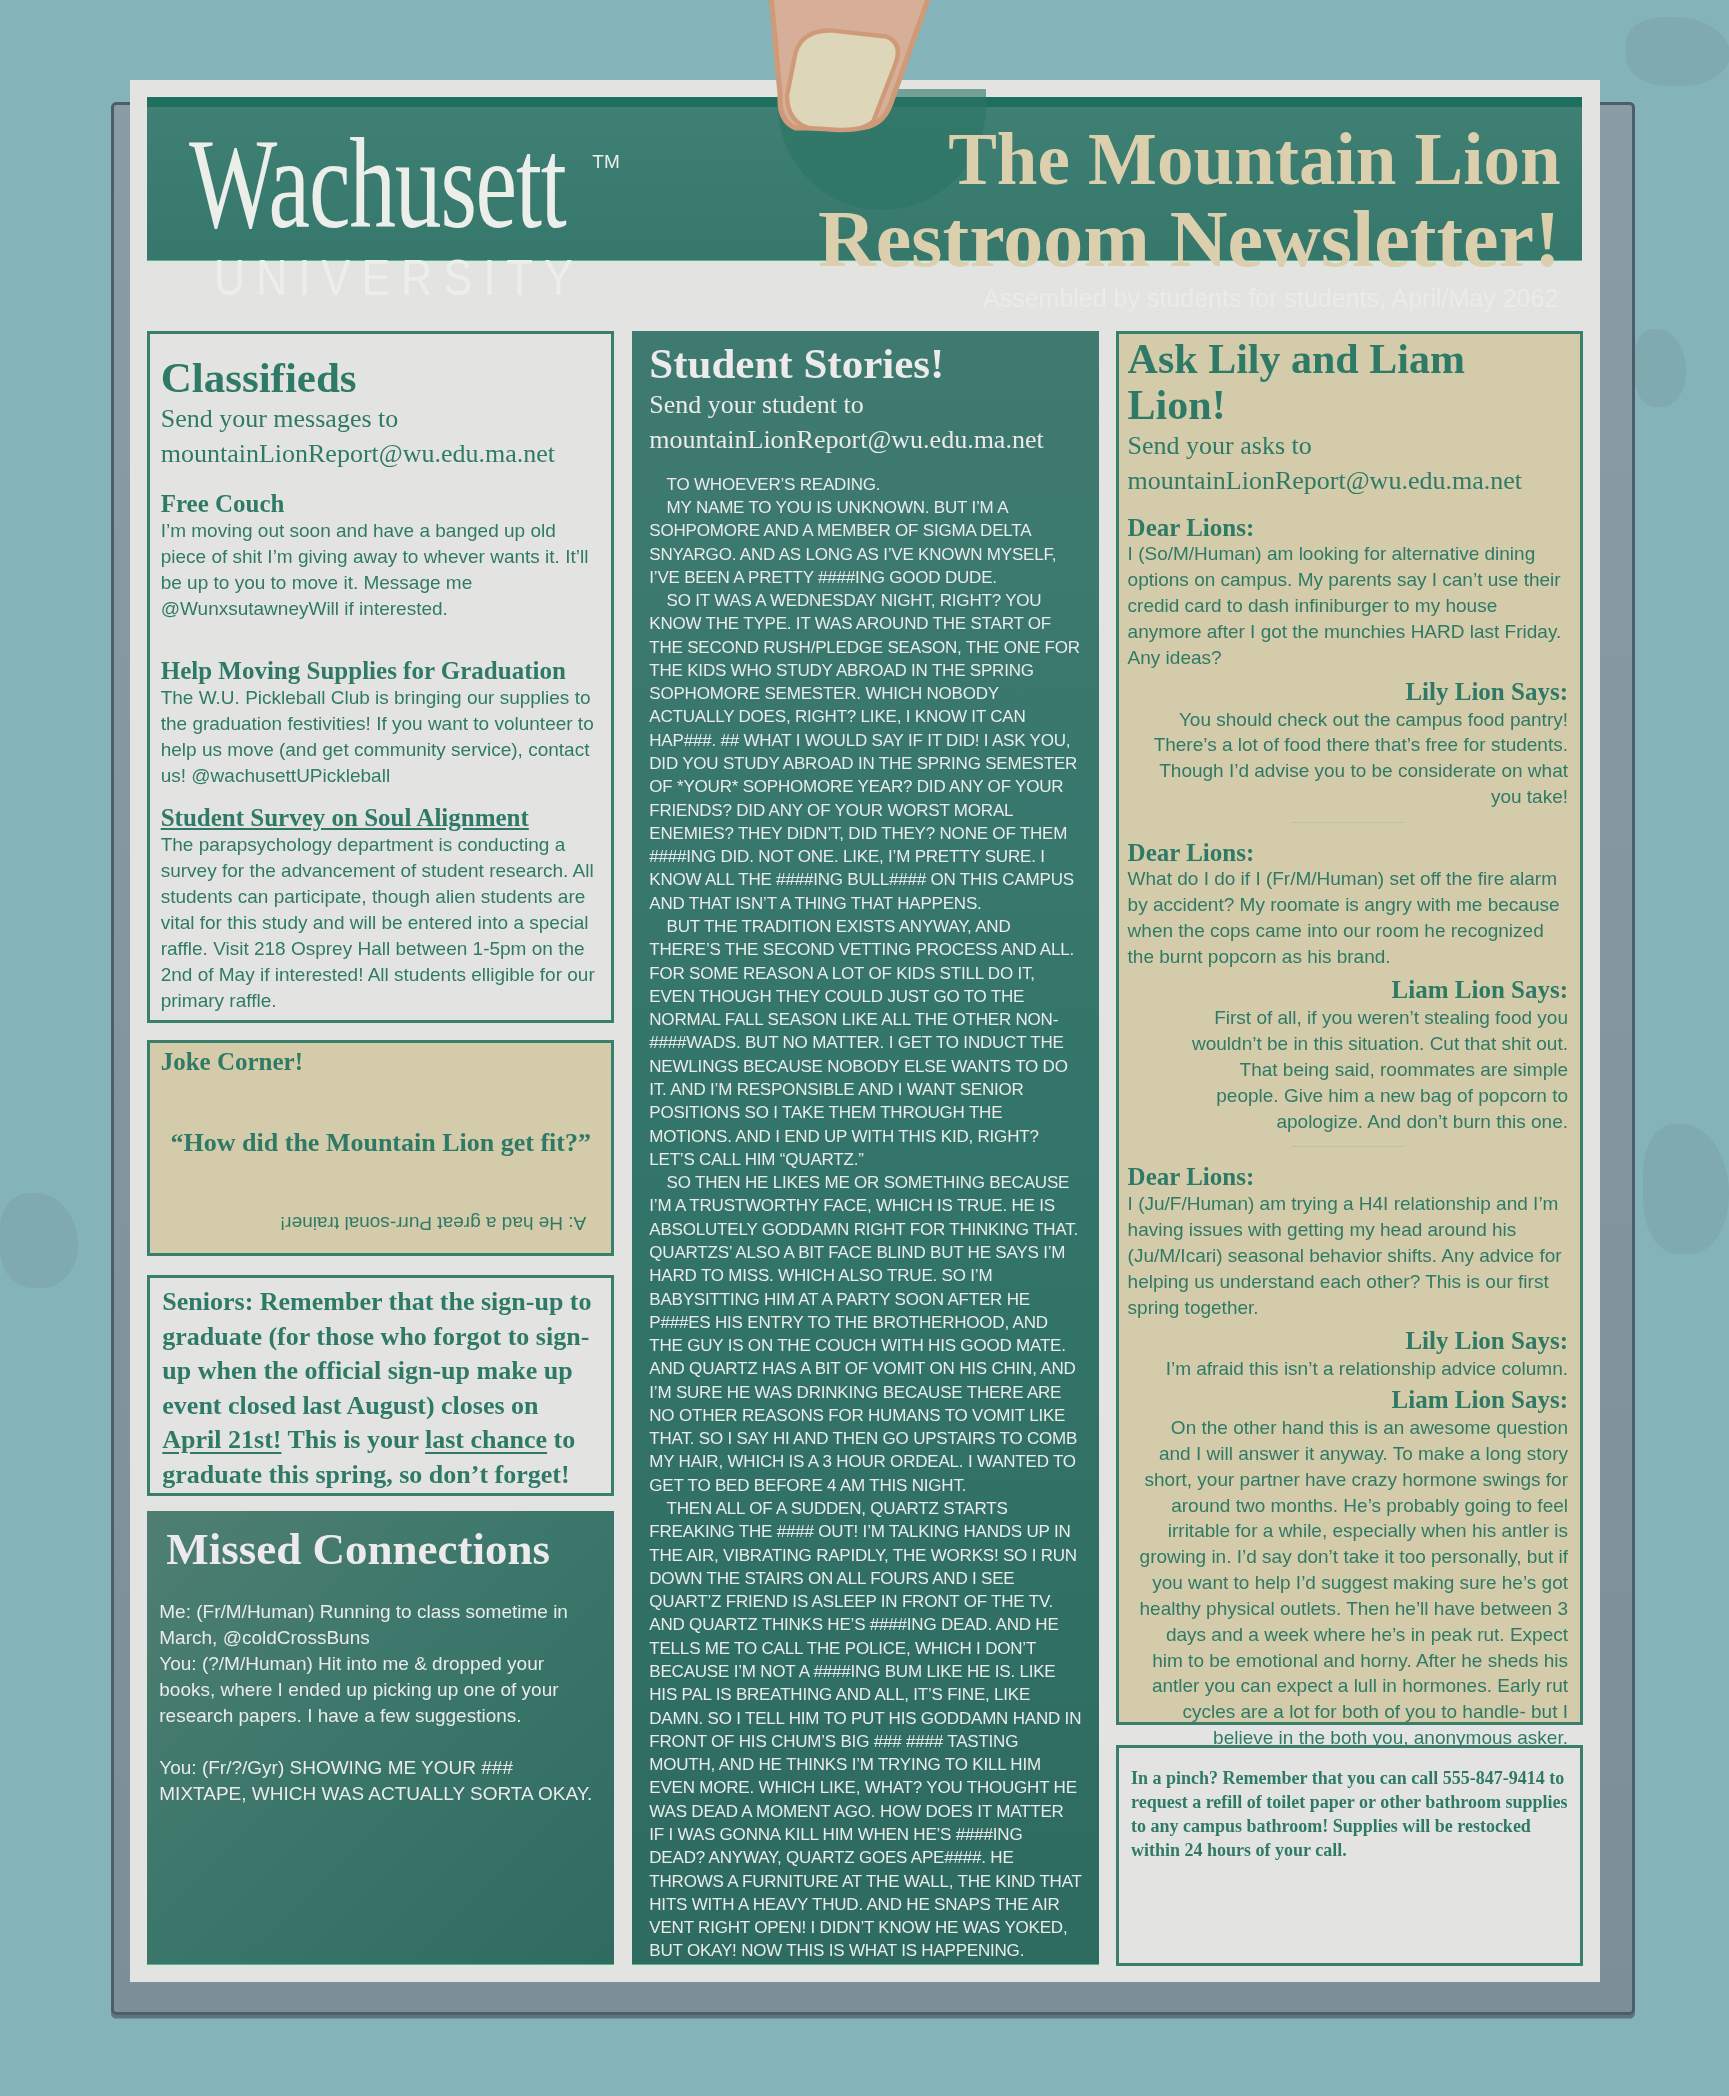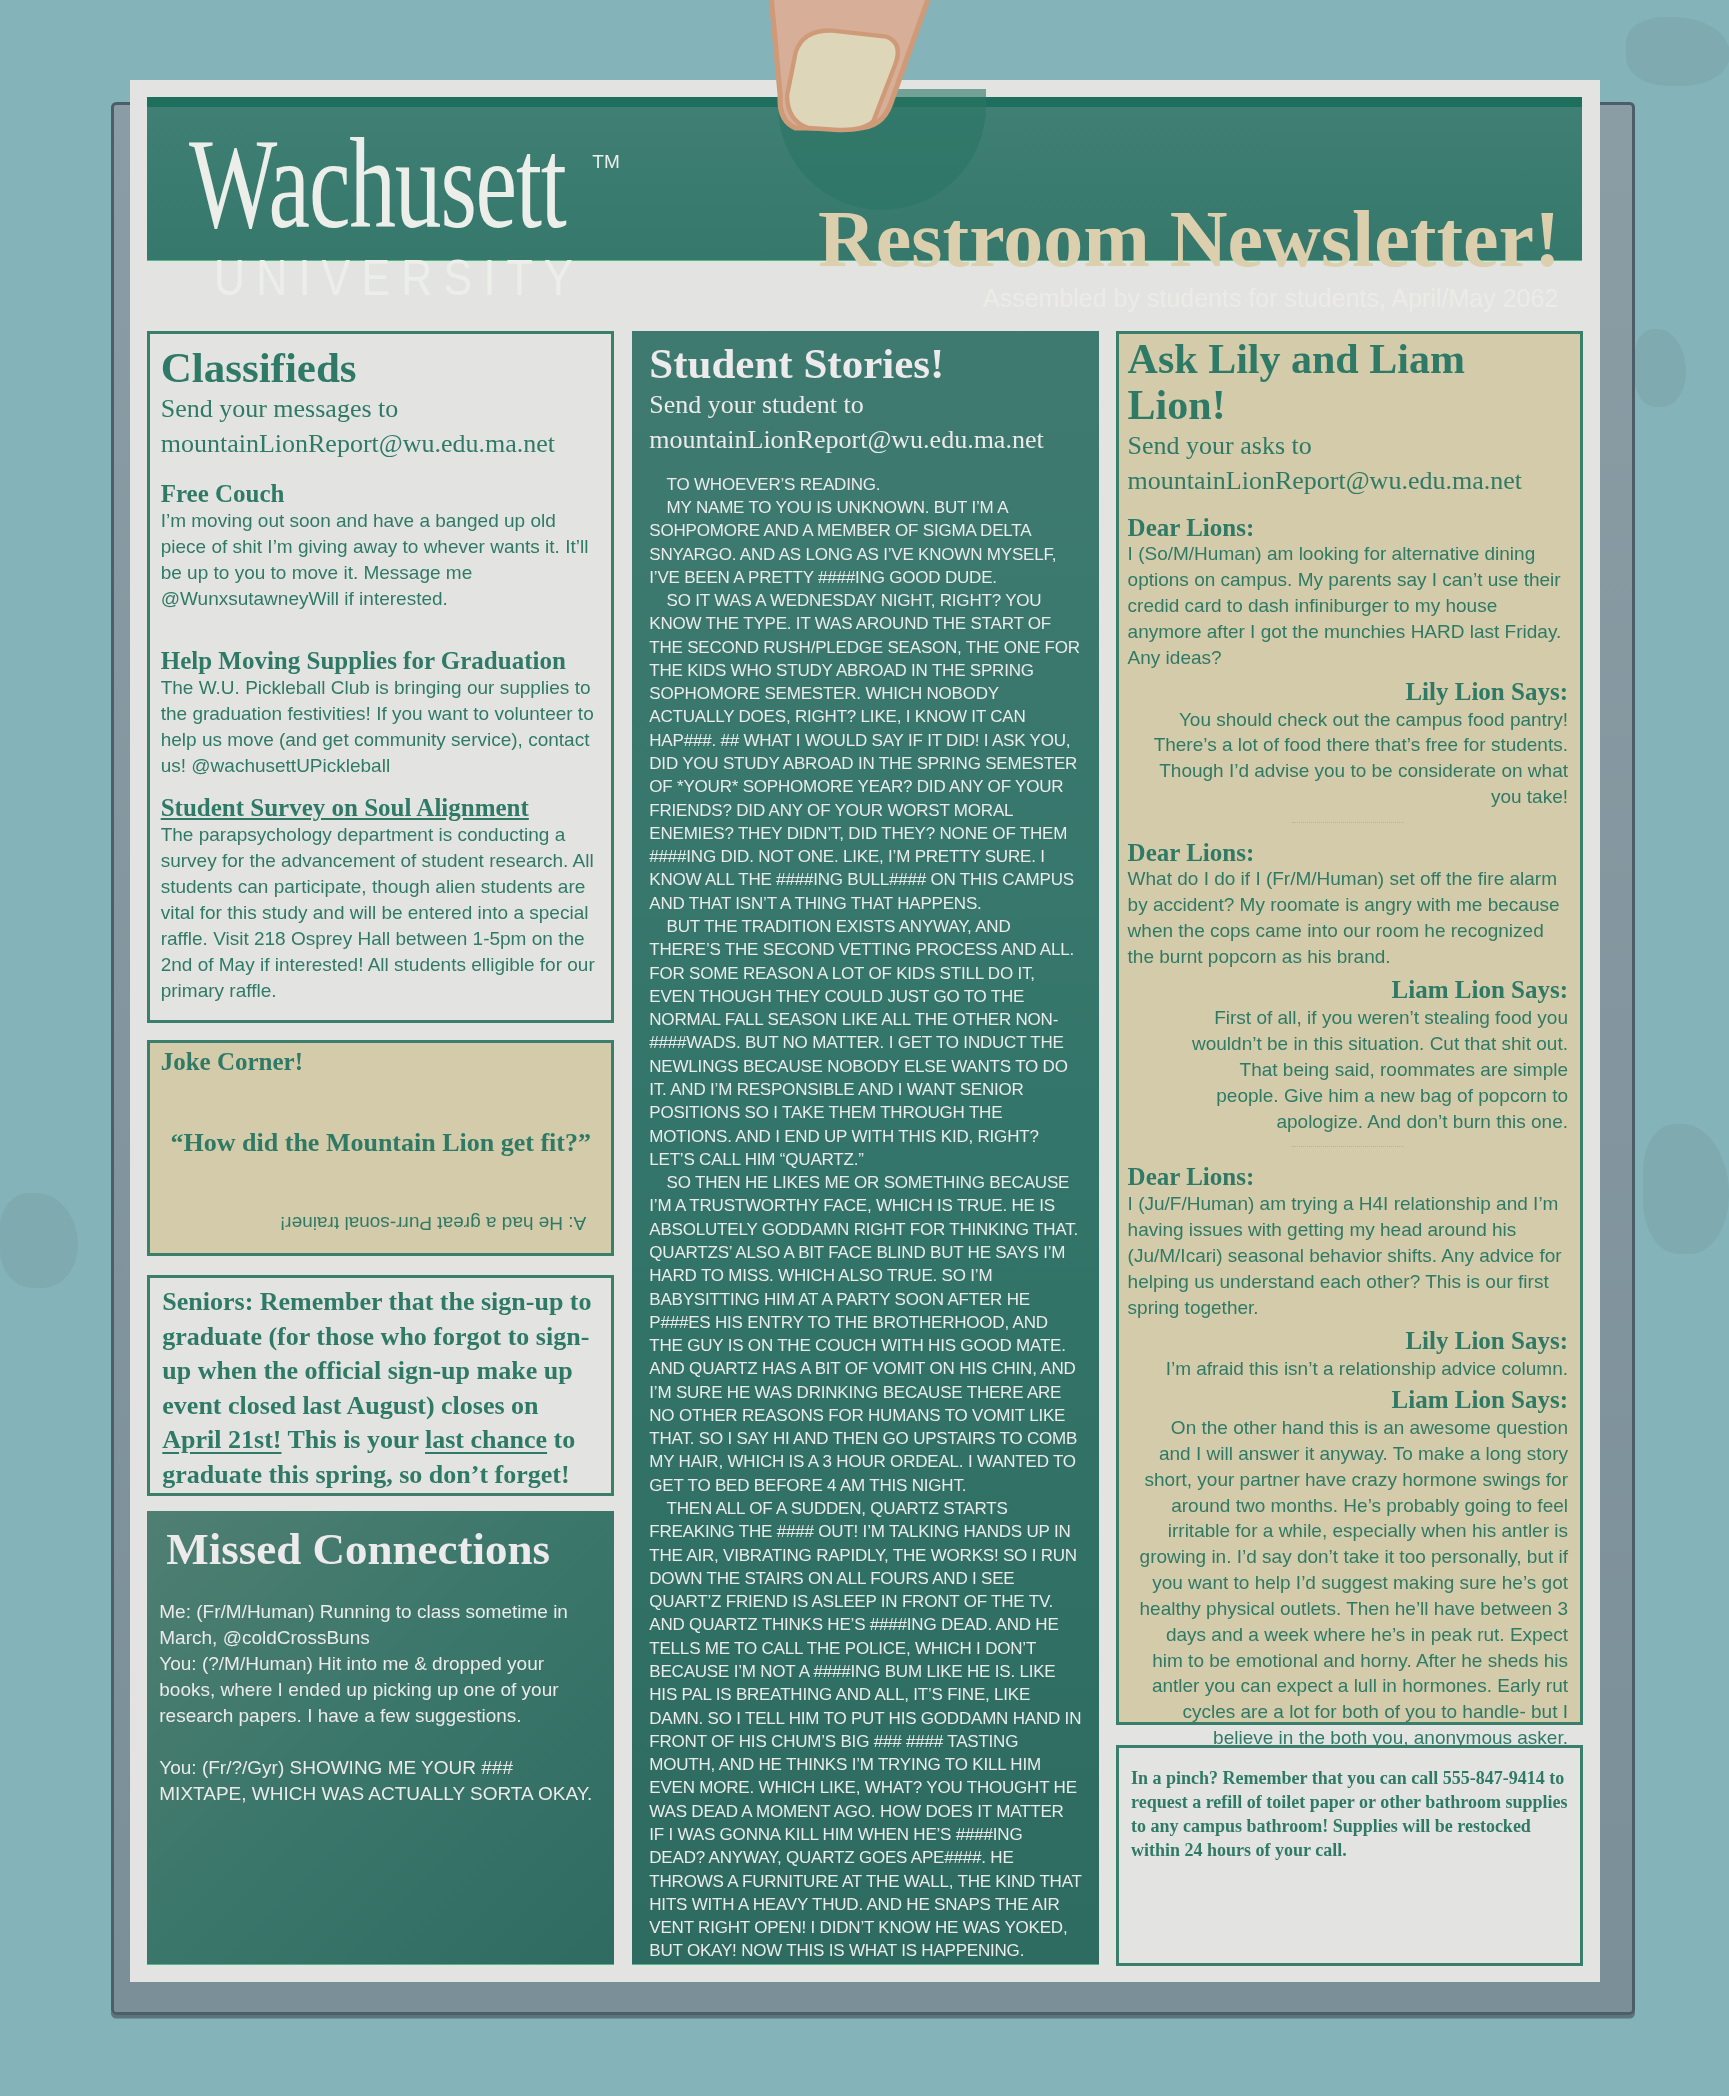--- a/index.html
+++ b/index.html
@@ -78,26 +78,27 @@
 
 <div class="holder"></div>
 
 <div class="page">
 
   <div class="masthead">
     <div class="finger-notch"></div>
     <div class="logo-word">Wachusett</div>
     <div class="logo-tm">TM</div>
     <div class="logo-univ">UNIVERSITY</div>
+    <div class="title-line title-1">The Mountain Lion</div>
     <div class="title-line title-2">Restroom Newsletter!</div>
     <div class="subtitle">Assembled by students for students, April/May 2062</div>
   </div>
 
   <div class="col box-light" style="left:17.3px;top:251px;width:467px;height:692px;padding:0 12px 0 10.4px;">
-    <div class="h-big green-txt" style="margin-top:10px;">Classifieds</div>
+    <div class="h-big green-txt" style="margin-top:20px;">Classifieds</div>
     <div class="h-sub green-txt">Send your messages to</div>
     <div class="h-sub green-txt">mountainLionReport@wu.edu.ma.net</div>
     <div class="h-item green-txt" style="margin-top:19px;">Free Couch</div>
     <div class="body-txt green-txt">I’m moving out soon and have a banged up old piece of shit I’m giving away to whever wants it. It’ll be up to you to move it. Message me @WunxsutawneyWill if interested.</div>
     <div class="h-item green-txt" style="margin-top:35px;">Help Moving  Supplies for Graduation</div>
     <div class="body-txt green-txt">The W.U. Pickleball Club is bringing our supplies to the graduation festivities! If you want to volunteer to help us move (and get community service), contact us! @wachusettUPickleball</div>
     <div class="h-item green-txt" style="text-decoration:underline;">Student Survey on Soul Alignment</div>
     <div class="body-txt green-txt">The parapsychology department is conducting a survey for the advancement of student research. All students can participate, though alien students are vital for this study and will be entered into a special raffle. Visit 218 Osprey Hall between 1-5pm on the 2nd of May if interested! All students elligible for our primary raffle.</div>
   </div>
 

